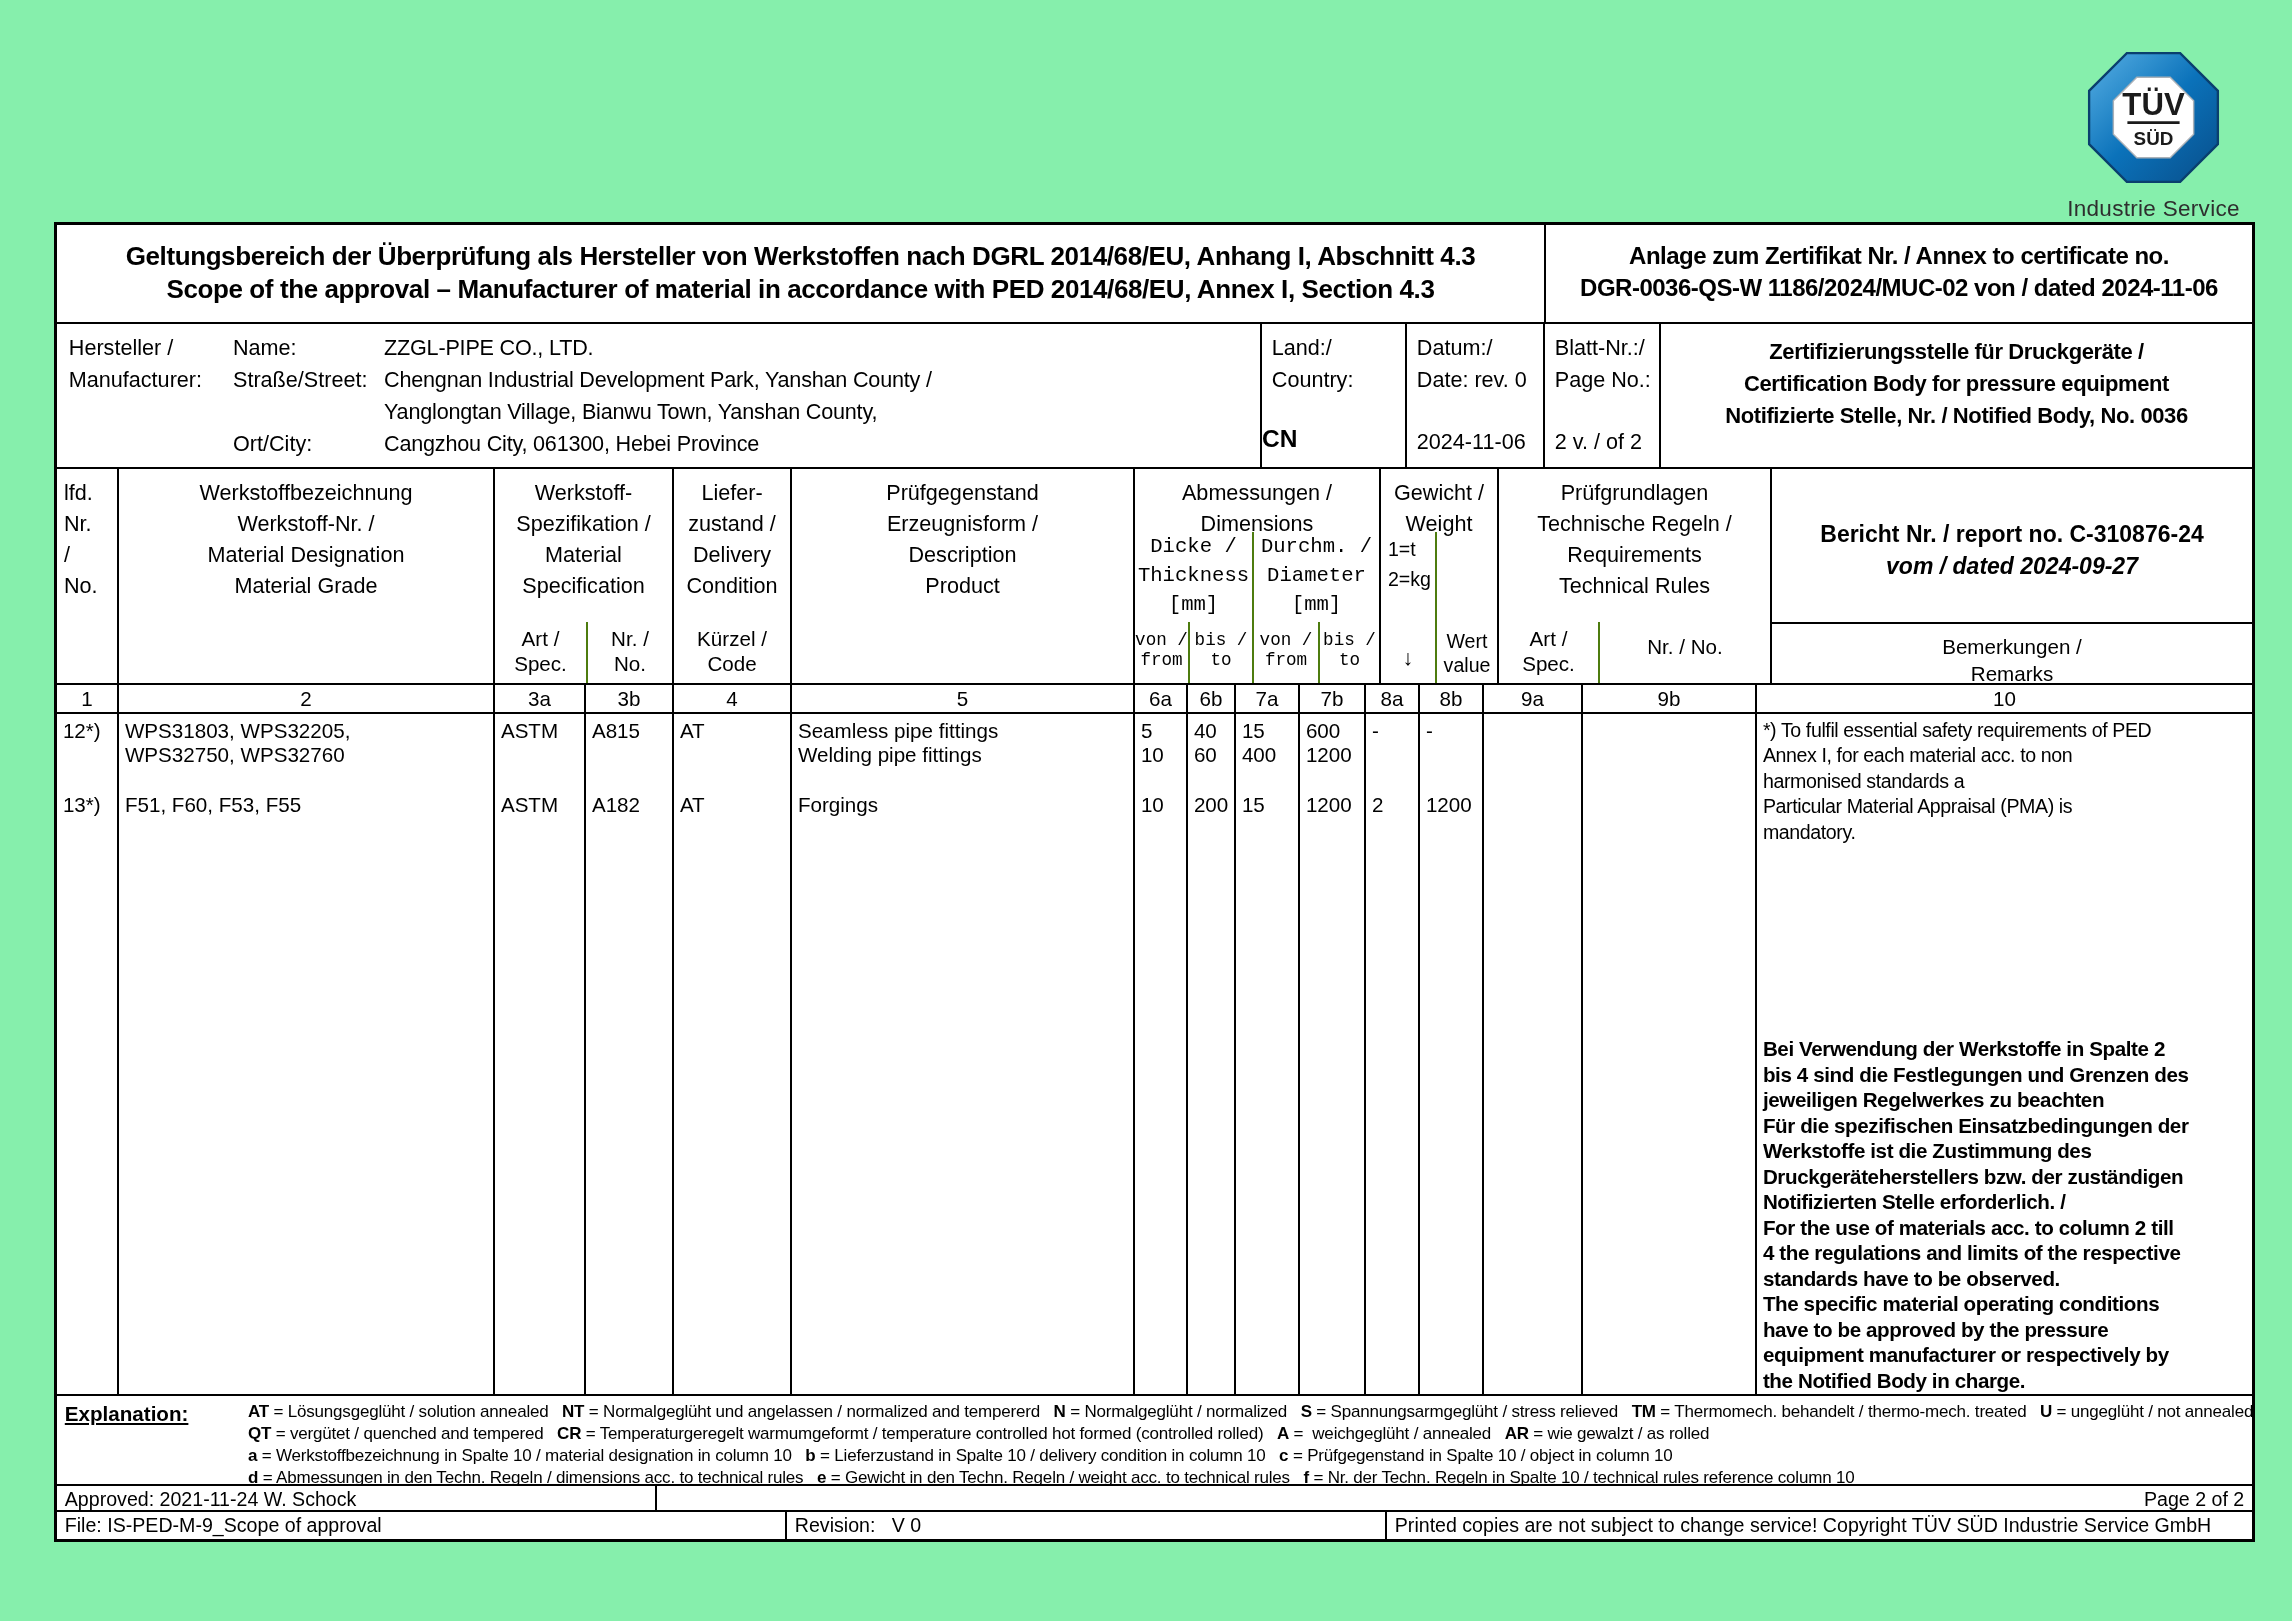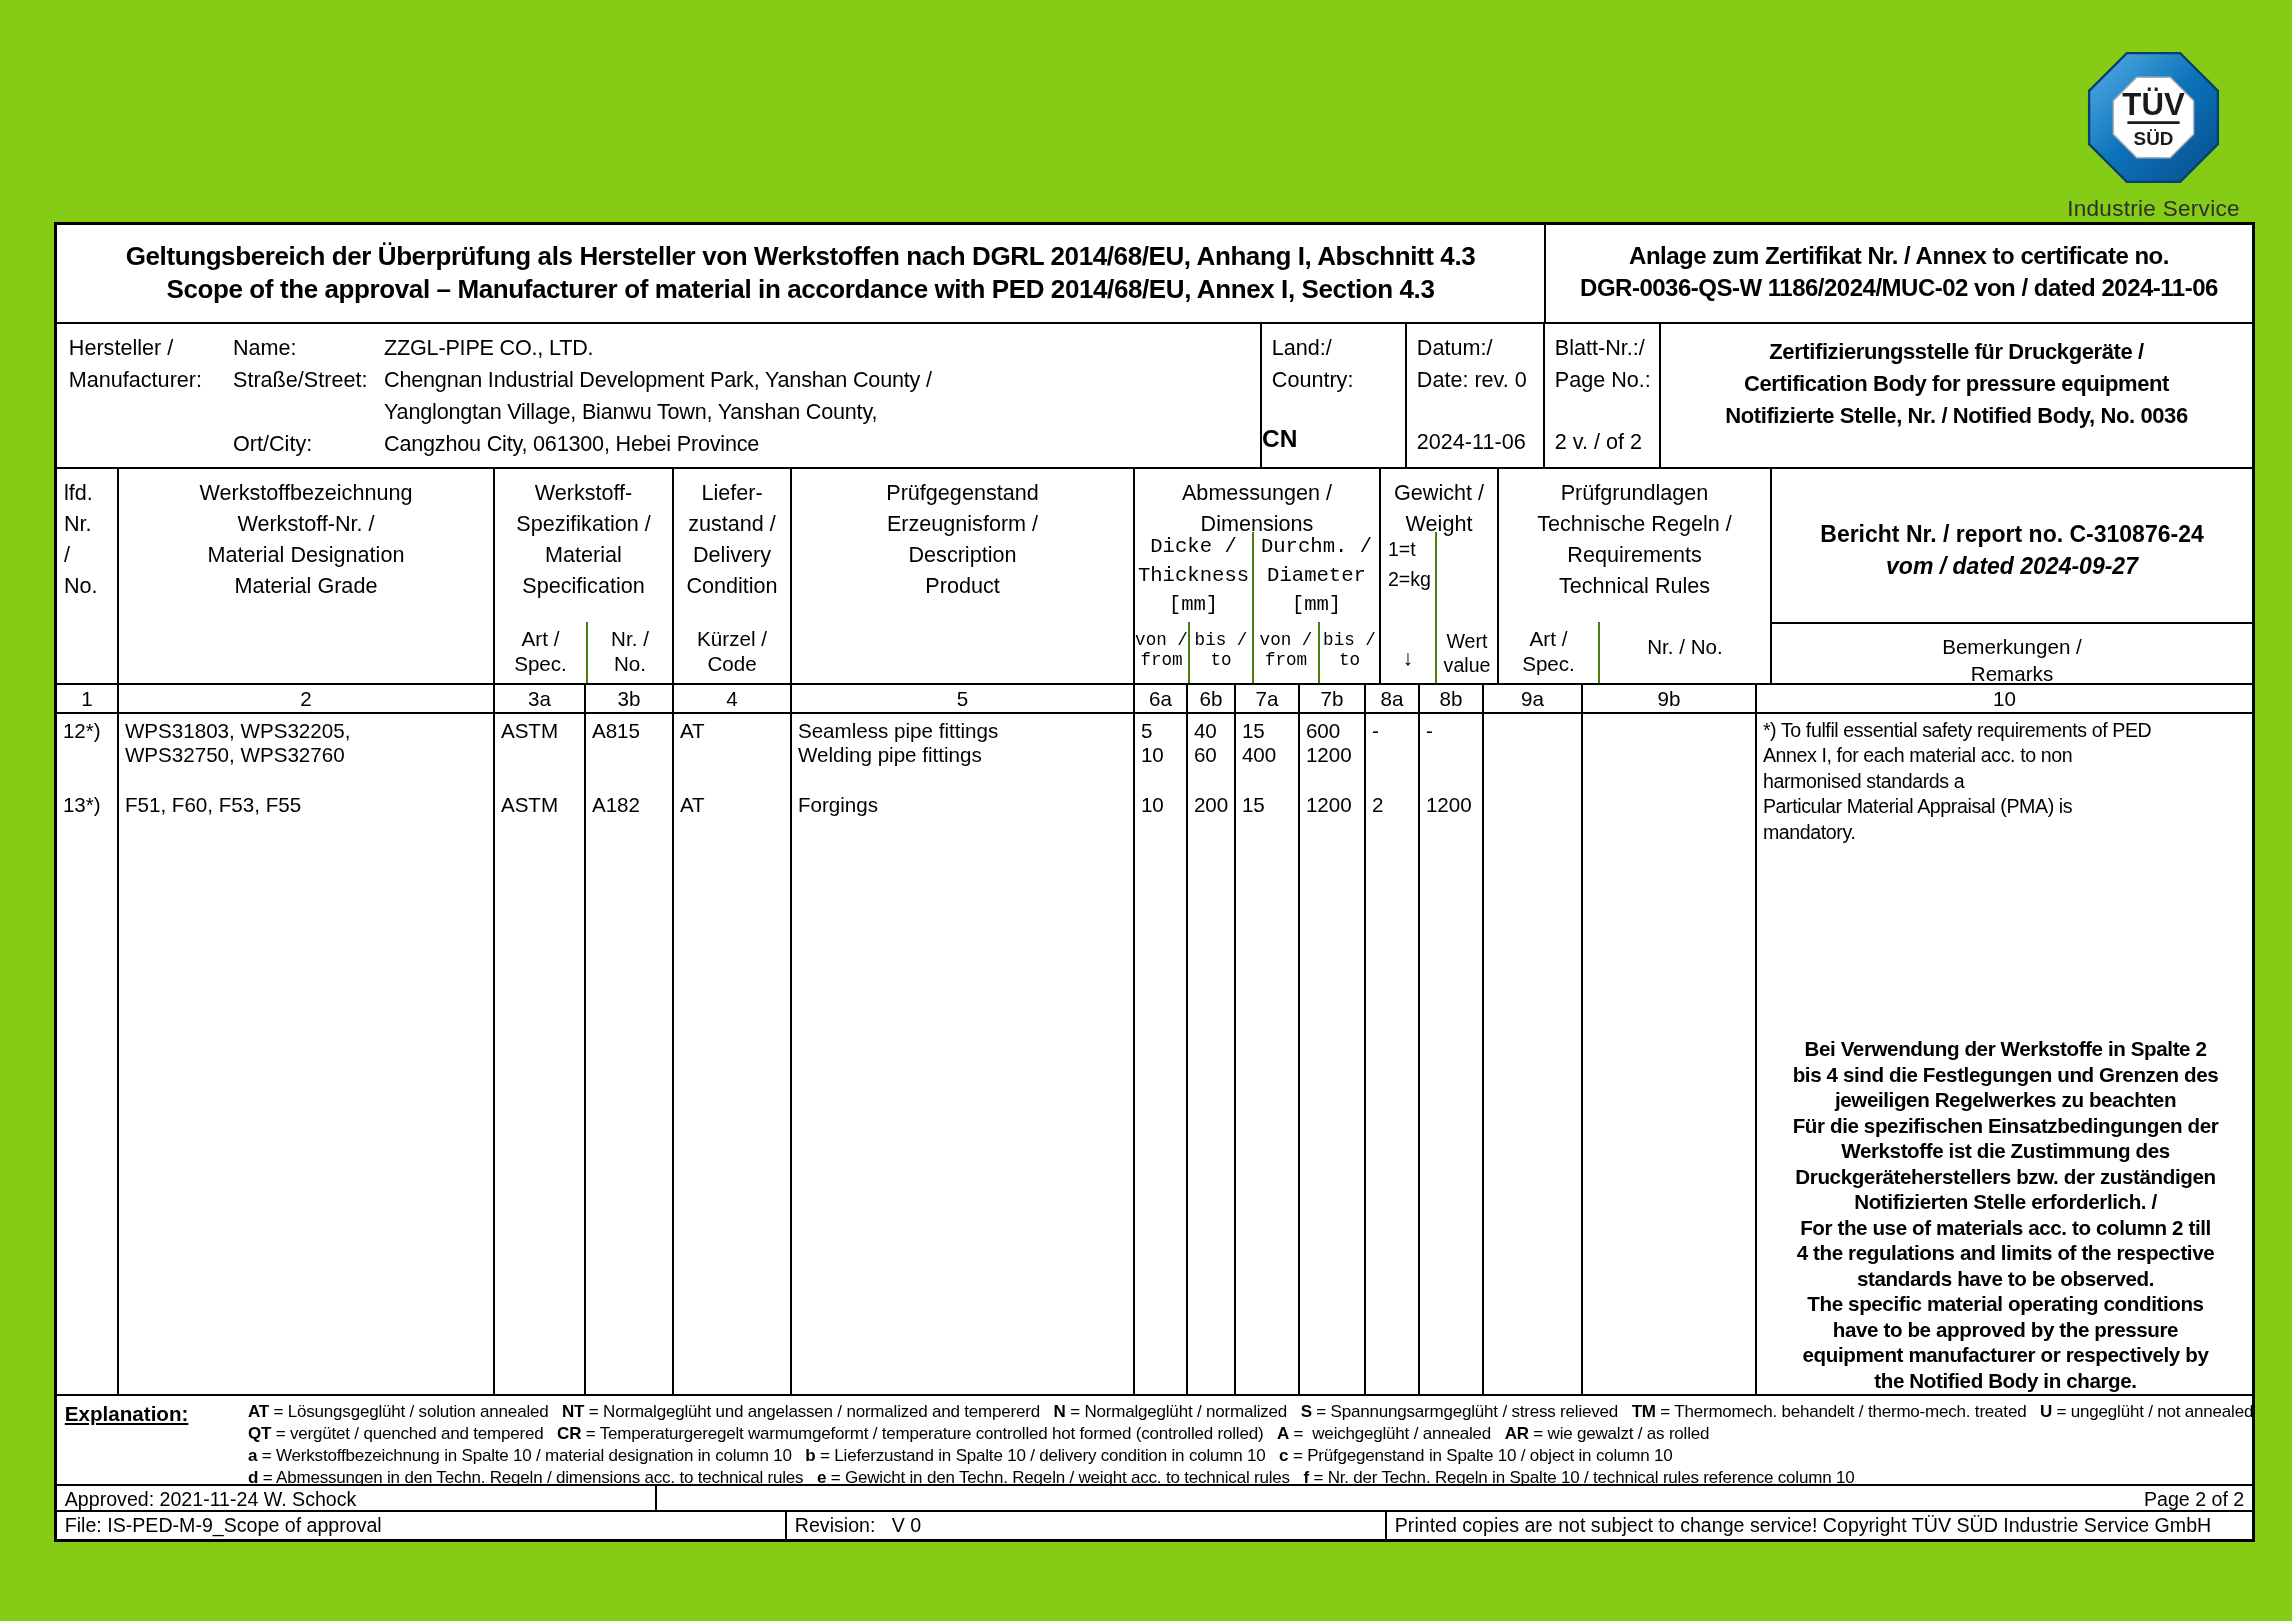--- a/index.html
+++ b/index.html
@@ -1,17 +1,17 @@
 <!DOCTYPE html>
 <html><head>
 <meta charset="utf-8">
 <style>
   html,body{margin:0;padding:0;background:#fff;}
   *{box-sizing:border-box;}
-  .page{position:relative;width:2293px;height:1621px;background:#84cc16;overflow:hidden;
+  .page{position:relative;width:2293px;height:1621px;background:#86efac;overflow:hidden;
         font-family:"Liberation Sans",sans-serif;color:#000;}
   
   .logo{position:absolute;left:2053px;top:45px;width:201px;text-align:center;}
   .logo svg{display:block;margin:0 auto;}
   .logo-sub{margin-top:5.9px;font-size:22.5px;color:#2e2e2e;letter-spacing:0.3px;}
   
   .doc{position:absolute;left:54px;top:222px;width:2201px;border:3.9px solid #000;background:#fff;}
   .row{display:flex;border-bottom:2px solid #000;}
   .row:last-child{border-bottom:none;}
   .cell{border-right:2px solid #000;overflow:hidden;}
@@ -72,21 +72,21 @@
   .num-row{height:29px;border-bottom:2.9px solid #000;}
   .ncell{border-right:2px solid #000;text-align:center;font-size:20.6px;line-height:25.5px;padding-top:1px;overflow:hidden;}
   .ncell:last-child{border-right:none;}
   
   .body-row{height:682px;border-bottom:2.9px solid #000;font-size:20.6px;line-height:24.5px;}
   .bcell{border-right:2px solid #000;padding:4.9px 3.9px 0 5.9px;overflow:hidden;}
   .bcell:last-child{border-right:none;}
   .r12{min-height:74px;}
   .c10body{padding:3.9px 3.9px 0 5.9px;}
   .note{font-size:19.6px;letter-spacing:-0.4px;line-height:25.5px;white-space:nowrap;}
-  .boldnote{margin-top:191px;font-weight:bold;font-size:20.6px;letter-spacing:-0.4px;line-height:25.5px;white-space:nowrap;text-align:center;}
+  .boldnote{margin-top:191px;font-weight:bold;font-size:20.6px;letter-spacing:-0.4px;line-height:25.5px;white-space:nowrap;}
   
   .expl-row{height:90px;border-bottom:2.9px solid #000;}
   .expl-label{width:191px;padding:5.9px 0 0 7.8px;font-weight:bold;text-decoration:underline;font-size:20.6px;}
   .expl-lines{flex:1;padding-top:4.9px;overflow:hidden;}
   .expl-line{font-size:17px;line-height:22px;letter-spacing:-0.2px;white-space:pre;}
   .expl-line b{font-weight:bold;}
   
   .foot-row1{height:25.5px;}
   .foot-row2{height:27.4px;}
   .fcell{border-right:2.9px solid #000;padding:2px 0 0 7.8px;font-size:19.6px;line-height:22.5px;white-space:pre;overflow:hidden;}

